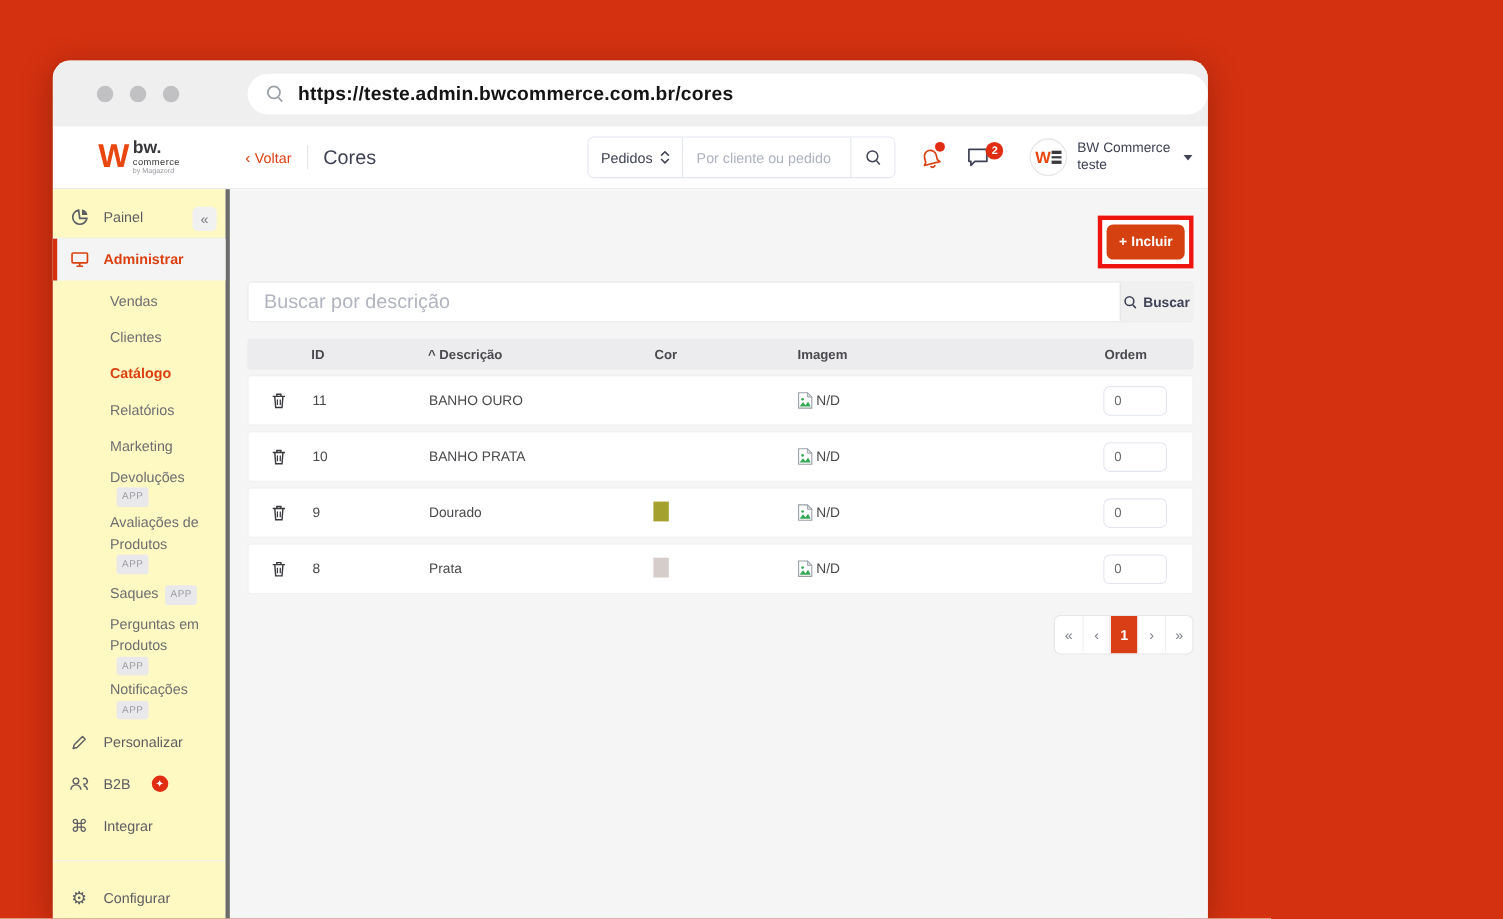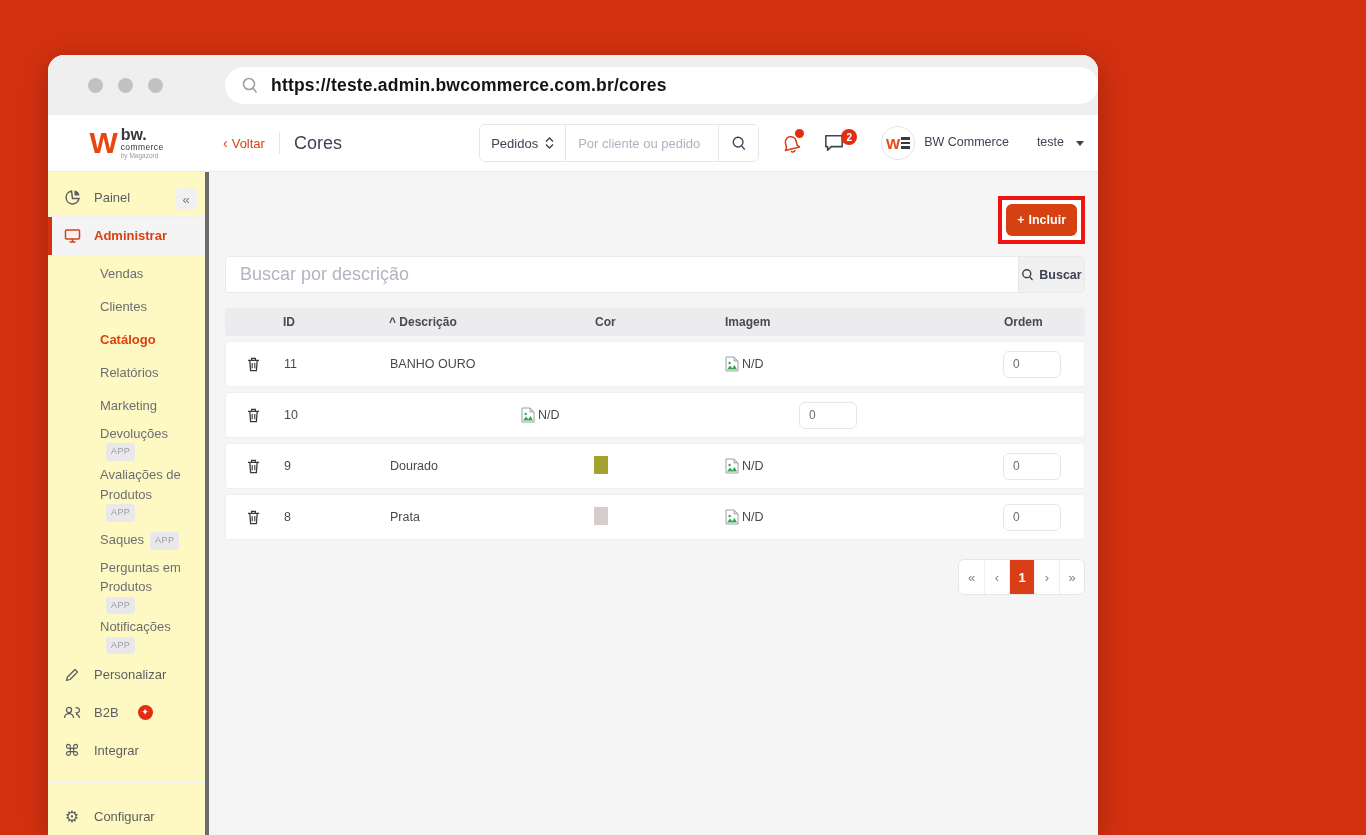--- a/index.html
+++ b/index.html
@@ -43,21 +43,21 @@
   .hsearch input { border:none; outline:none; font-size:13px; padding:0 12px; width:152px; color:#3f4254; font-family:inherit; }
   .hsearch input::placeholder { color:#aeb2bf; }
   .hsearch-btn { width:40px; height:100%; display:flex; align-items:center; justify-content:center; border-left:1px solid #e4e6ef; background:#fff; cursor:pointer; }
   .icon-btn { position:relative; margin-left:22px; cursor:pointer; display:flex; align-items:center; }
   .red-dot { position:absolute; top:-3px; right:-3px; width:9px; height:9px; border-radius:50%; background:#e12d12; }
   .chat-badge { position:absolute; top:-4px; right:-12px; min-width:16px; height:16px; border-radius:8px; background:#e12d12; color:#fff; font-size:10px; font-weight:700; display:flex; align-items:center; justify-content:center; padding:0 4px; }
   .avatar { width:34px; height:34px; border-radius:50%; background:#fff; border:1px solid #e4e4e7; margin-left:26px; display:flex; align-items:center; justify-content:center; gap:2px; overflow:hidden; cursor:pointer; }
   .avatar .w-mini { font-size:15px; font-weight:800; color:#e8470f; letter-spacing:-1px; }
   .avatar .txt-lines { display:flex; flex-direction:column; gap:2px; }
   .avatar .txt-lines i { display:block; width:9px; height:2.5px; background:#3a3a3e; }
-  .user-block { margin-left:9px; display:flex; flex-direction:row; line-height:1.25;gap:28px; }
+  .user-block { margin-left:9px; display:flex; flex-direction:column; line-height:1.25; }
   .user-company { font-size:12.5px; color:#3f4254; }
   .user-name { font-size:12.5px; color:#3f4254; }
   .caret-down { width:0; height:0; border-left:4px solid transparent; border-right:4px solid transparent; border-top:5px solid #3f4254; margin-left:12px; cursor:pointer; }
   
   .app-body { display:flex; height:663px; }
   .sidebar { width:157px; background:#fef9c3; display:flex; flex-direction:column; font-size:13px; color:#5d5e63; }
   .side-scroll { width:4px; background:#6b6b6b; }
   .side-item { height:40px; display:flex; align-items:center; gap:13px; padding:0 10px 0 15px; position:relative; cursor:pointer; }
   .side-item .ic { width:18px; display:flex; justify-content:center; color:#5d5e63; }
   .side-item.active-top { background:#f4f4f5; border-left:4px solid #d43110; padding-left:11px; color:#db4011; font-weight:700; height:42px; }
@@ -331,20 +331,21 @@
       <div class="tbl-row">
         <div class="c1">
             <span class="trash">
               <svg width="13" height="15" viewBox="0 0 14 16">
                 <path d="M1 3.5h12M5 3.5V1.5h4v2M3 3.5l.9 11h6.2l.9-11" fill="none" stroke="#3a3a3e" stroke-width="1.4"></path>
                 <path d="M5.6 6.5v5.5M8.4 6.5v5.5" stroke="#3a3a3e" stroke-width="1.2"></path>
               </svg>
             </span>
           </div>
         <div class="c2">10</div>
+        <div class="c3">BANHO PRATA</div>
         <div class="c4"><span class="swatch" style="visibility: hidden;"></span></div>
         <div class="c5">
           <svg width="16" height="16" viewBox="0 0 16 16">
               <path d="M2 1h8l4 4v10H2z" fill="#fff" stroke="#9aa0a6" stroke-width="1"></path>
               <path d="M10 1l4 4h-4z" fill="#dadce0" stroke="#9aa0a6" stroke-width=".8"></path>
               <circle cx="5.6" cy="7" r="1.2" fill="#34a853"></circle>
               <path d="M3 13.5l3-4 2.3 2.8L10.6 9l2.4 4.5z" fill="#34a853"></path>
             </svg>
           <span>N/D</span>
         </div>

